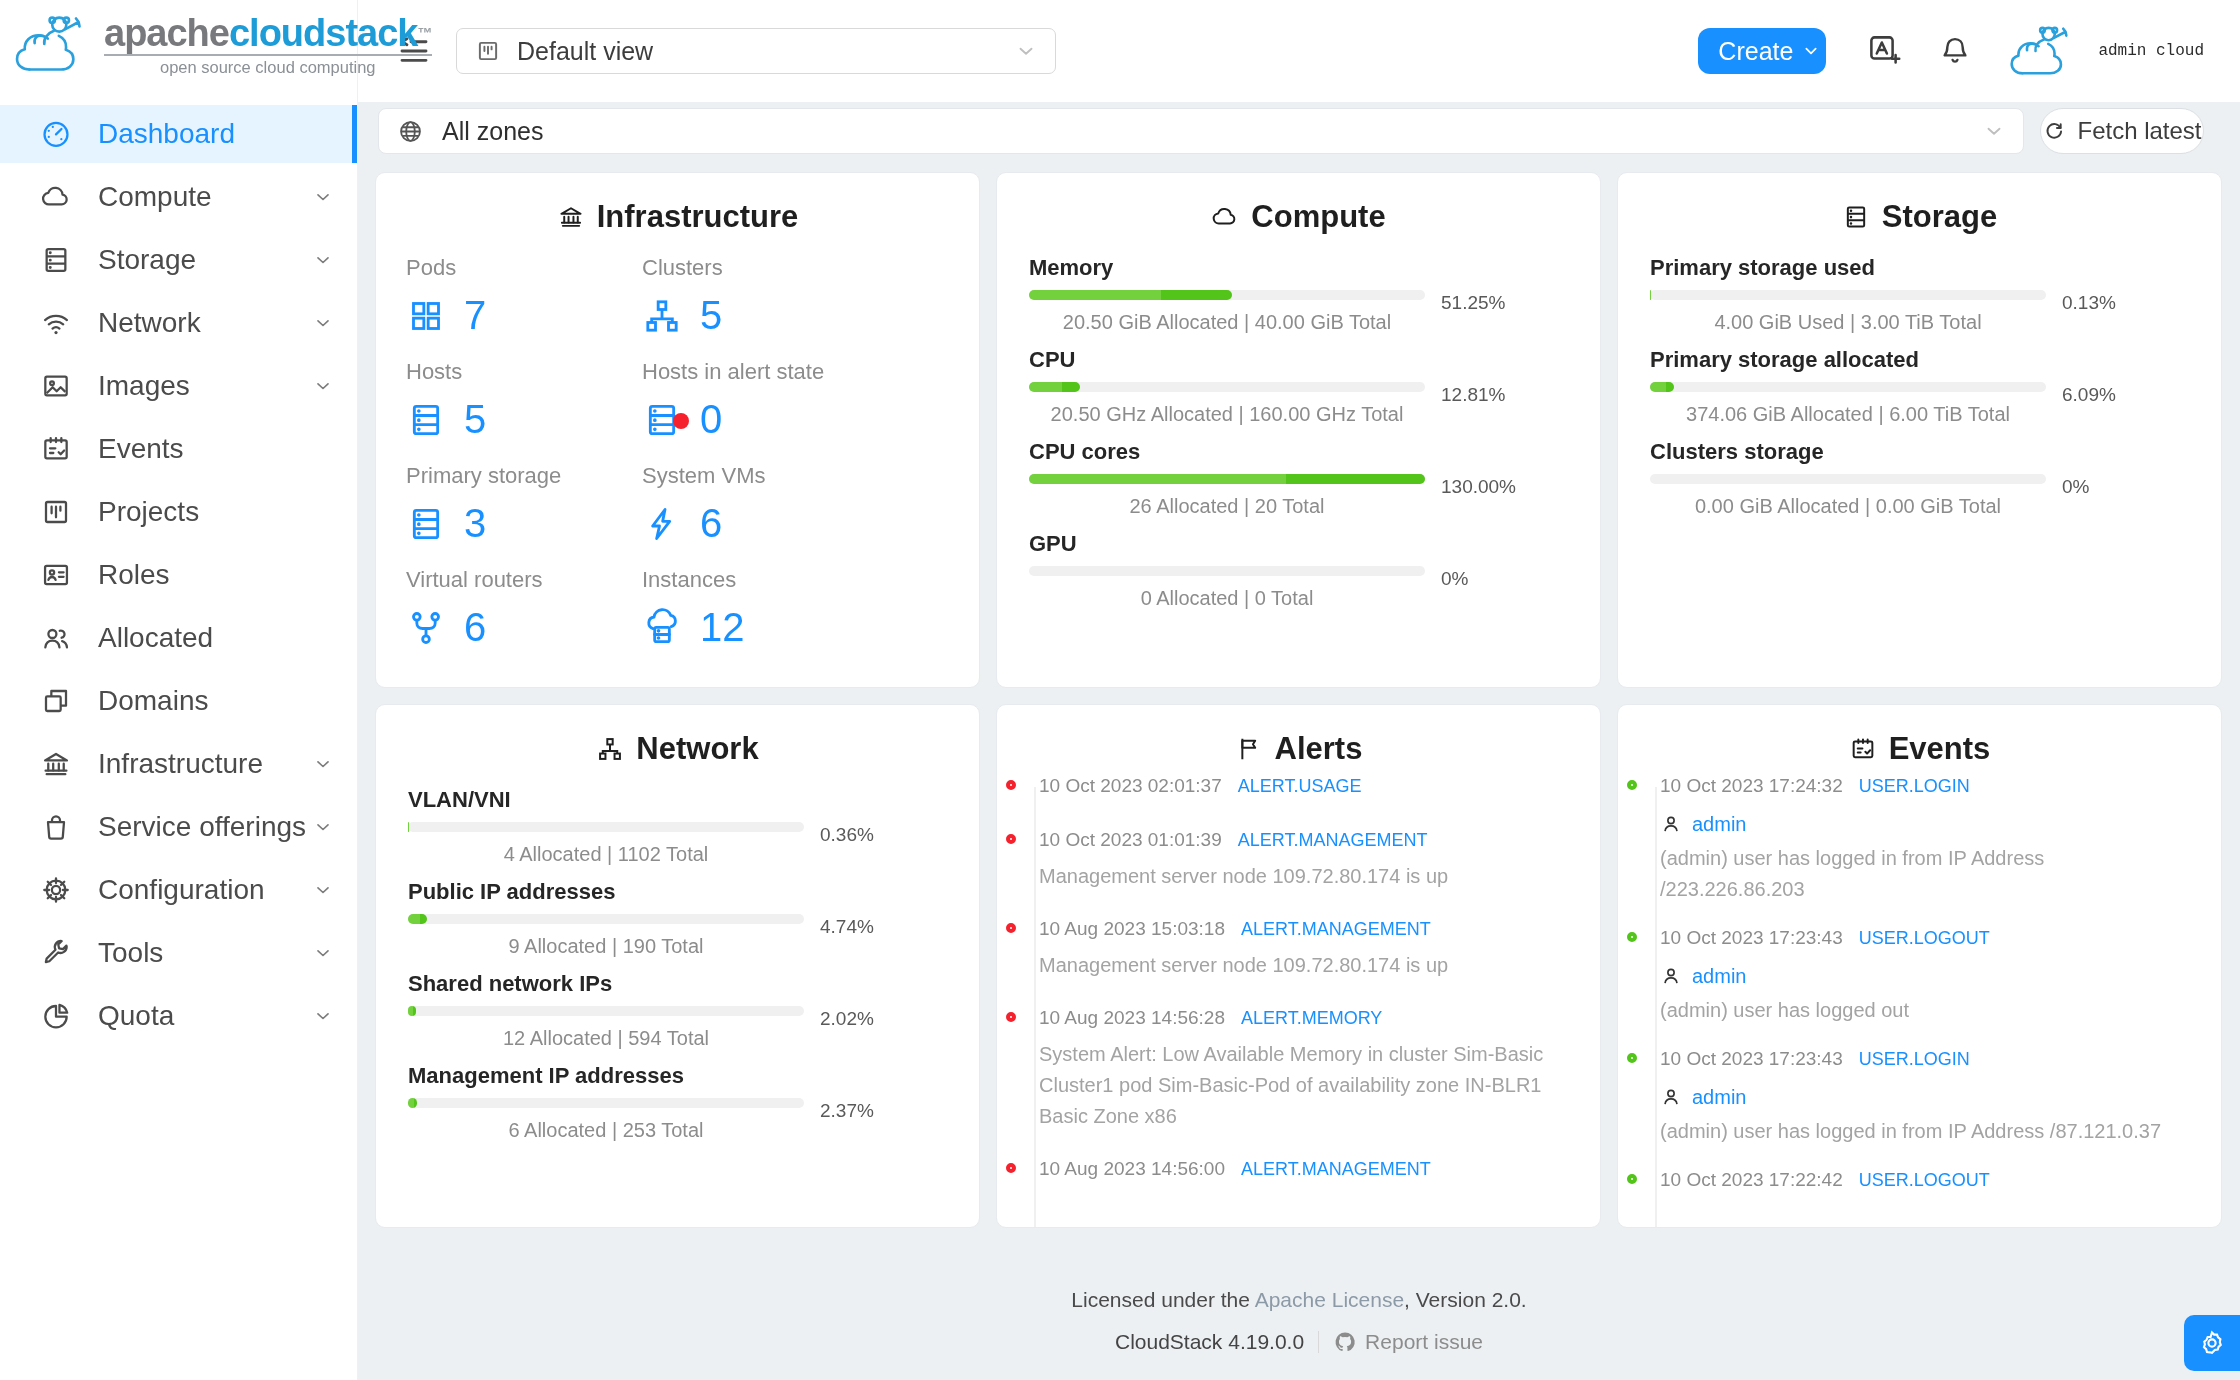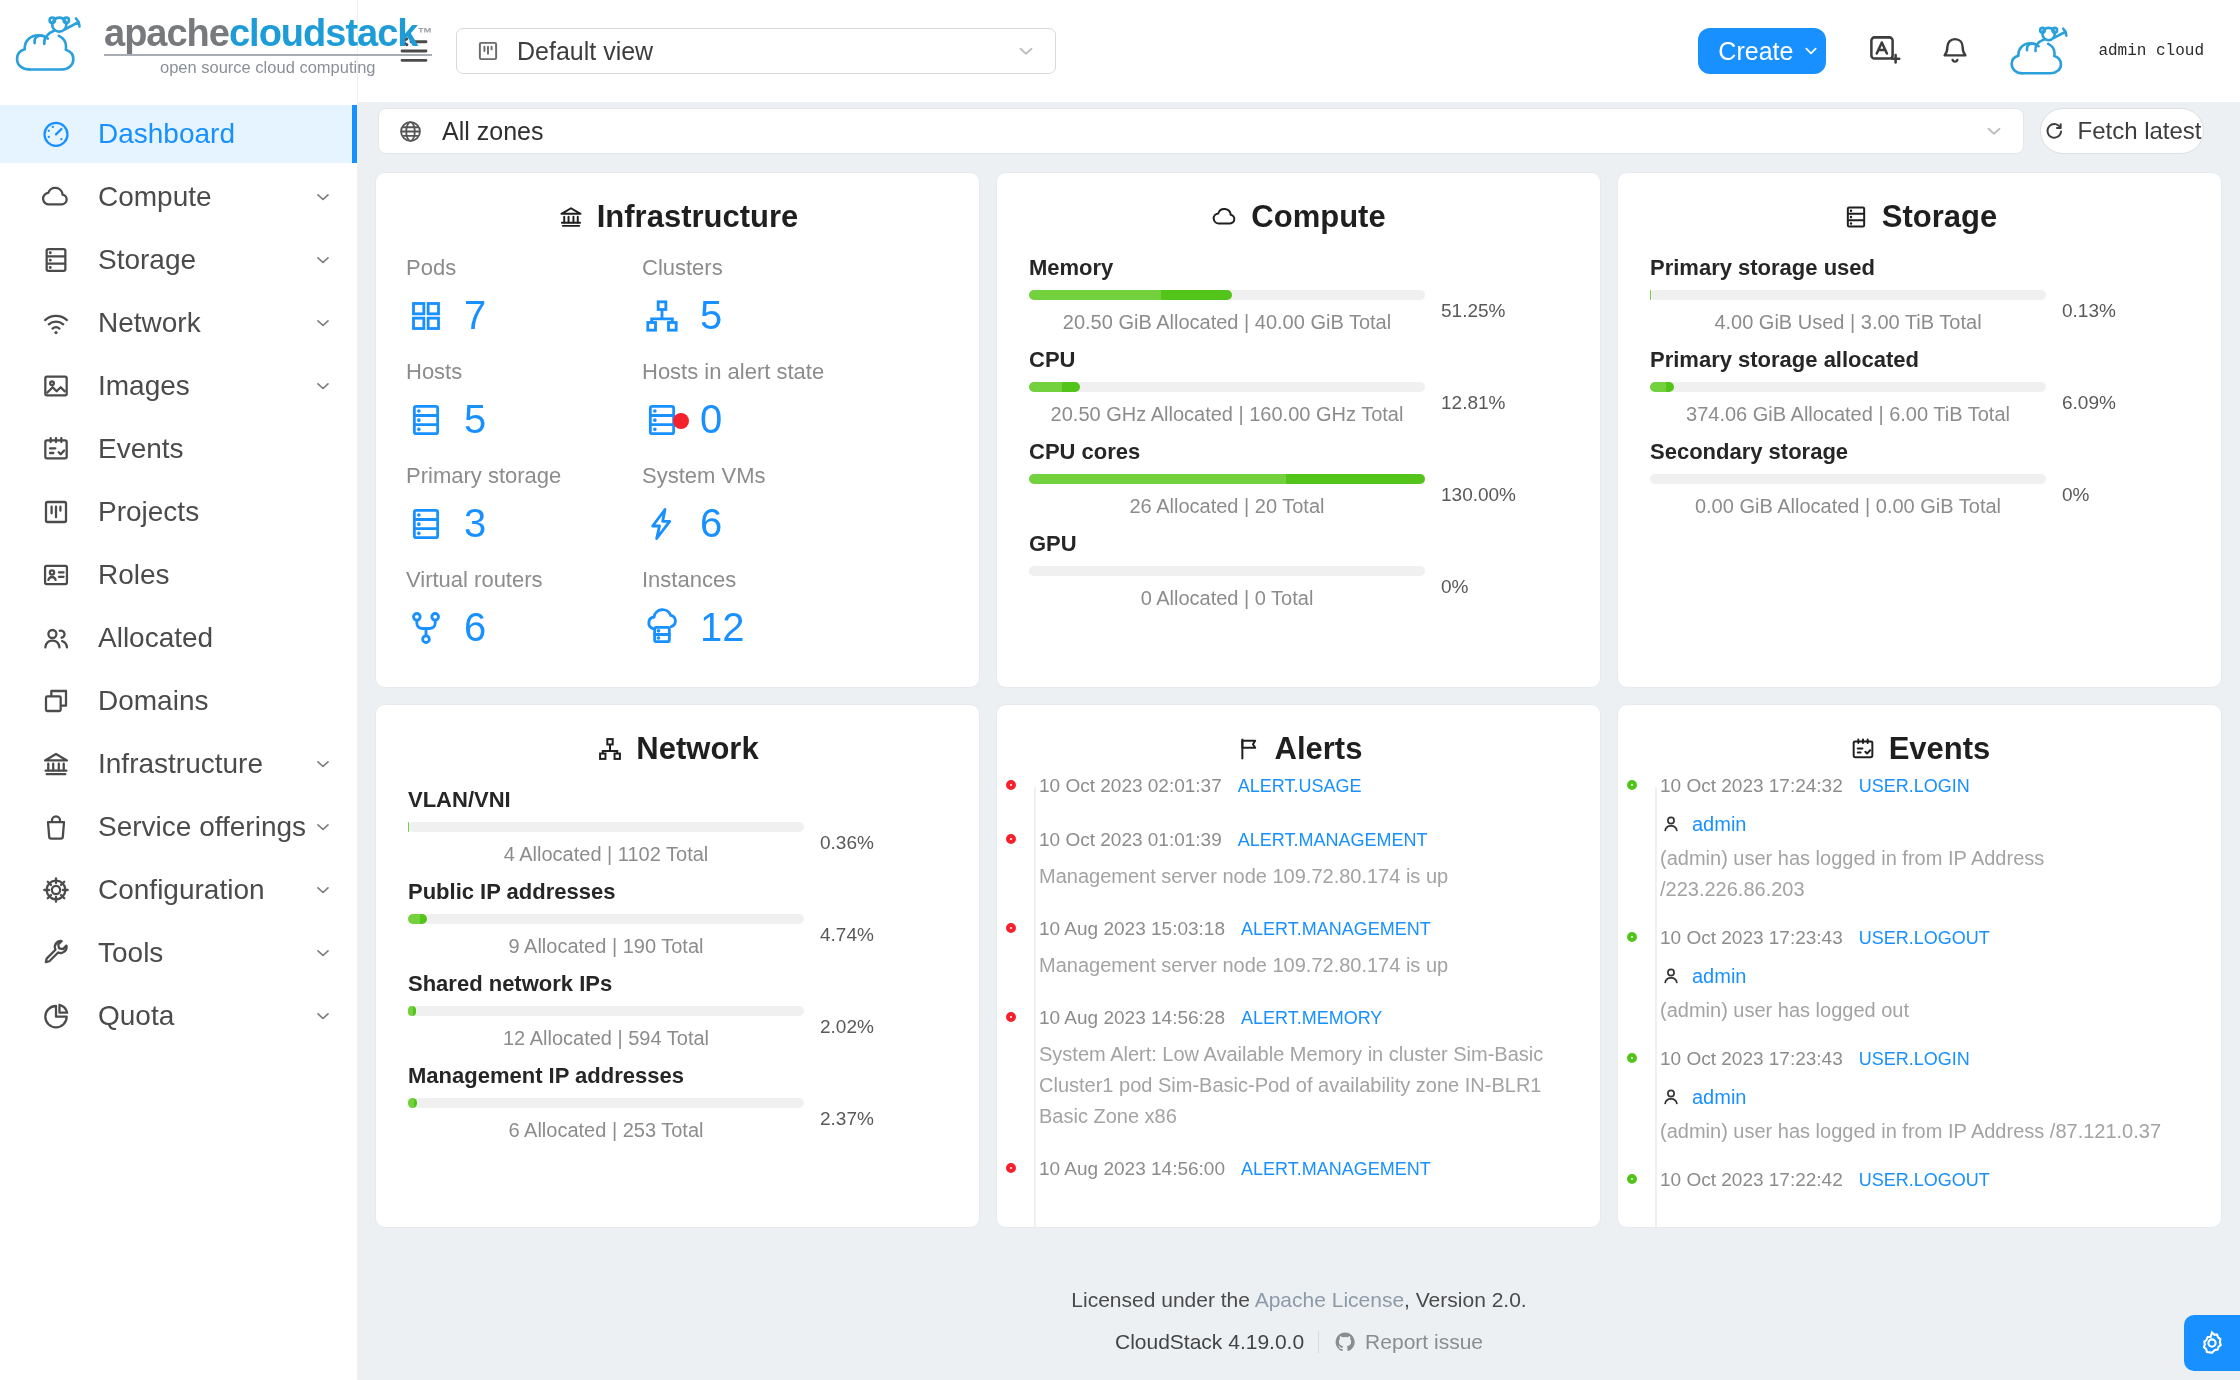--- a/index.html
+++ b/index.html
@@ -68,21 +68,21 @@
   .stat-icon { width:40px; height:40px; color:#1890ff; position:relative; }
   .alert-dot { position:absolute; right:-7px; top:13px; width:16px; height:16px; border-radius:50%; background:#f5222d; }
 
   
   .psec { margin:20px 32px 0 32px; }
   .prow { margin-bottom:10px; }
   .prow-label { font-size:22px; font-weight:700; color:#262626; height:28px; }
   .prow-barline { position:relative; height:24px; }
   .bar { position:absolute; left:0; top:7px; width:396px; height:10px; background:#f0f0f0; border-radius:6px; }
   .fill { height:10px; border-radius:6px; background:linear-gradient(90deg,#73d13d 0%,#73d13d 65%,#52c41a 65%,#52c41a 100%); }
-  .pct { position:absolute; left:412px; top:16px; font-size:19px; color:#595959; line-height:24px; }
+  .pct { position:absolute; left:412px; top:8px; font-size:19px; color:#595959; line-height:24px; }
   .prow-detail { width:396px; text-align:center; font-size:20px; color:#8c8c8c; height:30px; line-height:30px; white-space:nowrap; }
 
   
   .timeline { position:relative; margin-top:8px; padding:0 28px 0 42px; }
   .timeline::before { content:""; position:absolute; left:37px; top:12px; height:900px; width:2px; background:#f0f0f0; }
   .tl-item { position:relative; margin-bottom:26px; }
   .tl-item.ev { margin-bottom:22px; }
   .tl-dot { position:absolute; left:-33px; top:5px; width:10px; height:10px; background:#fff; border-radius:50%; }
   .tl-dot.red { border:4px solid #f5222d; }
   .tl-dot.green { border:4px solid #52c41a; }
@@ -605,21 +605,21 @@
       <div class="prow-label">Primary storage allocated</div>
       <div class="prow-barline">
           <div class="bar">
             <div class="fill" style="width: 6.09%;"></div>
           </div>
           <span class="pct">6.09%</span>
         </div>
       <div class="prow-detail">374.06 GiB Allocated | 6.00 TiB Total</div>
     </div>
     <div class="prow">
-      <div class="prow-label">Secondary storage</div>
+      <div class="prow-label">Clusters storage</div>
       <div class="prow-barline">
           <div class="bar">
             <div class="fill" style="width: 0%;"></div>
           </div>
           <span class="pct">0%</span>
         </div>
       <div class="prow-detail">0.00 GiB Allocated | 0.00 GiB Total</div>
     </div>
   </div>
 </div>

